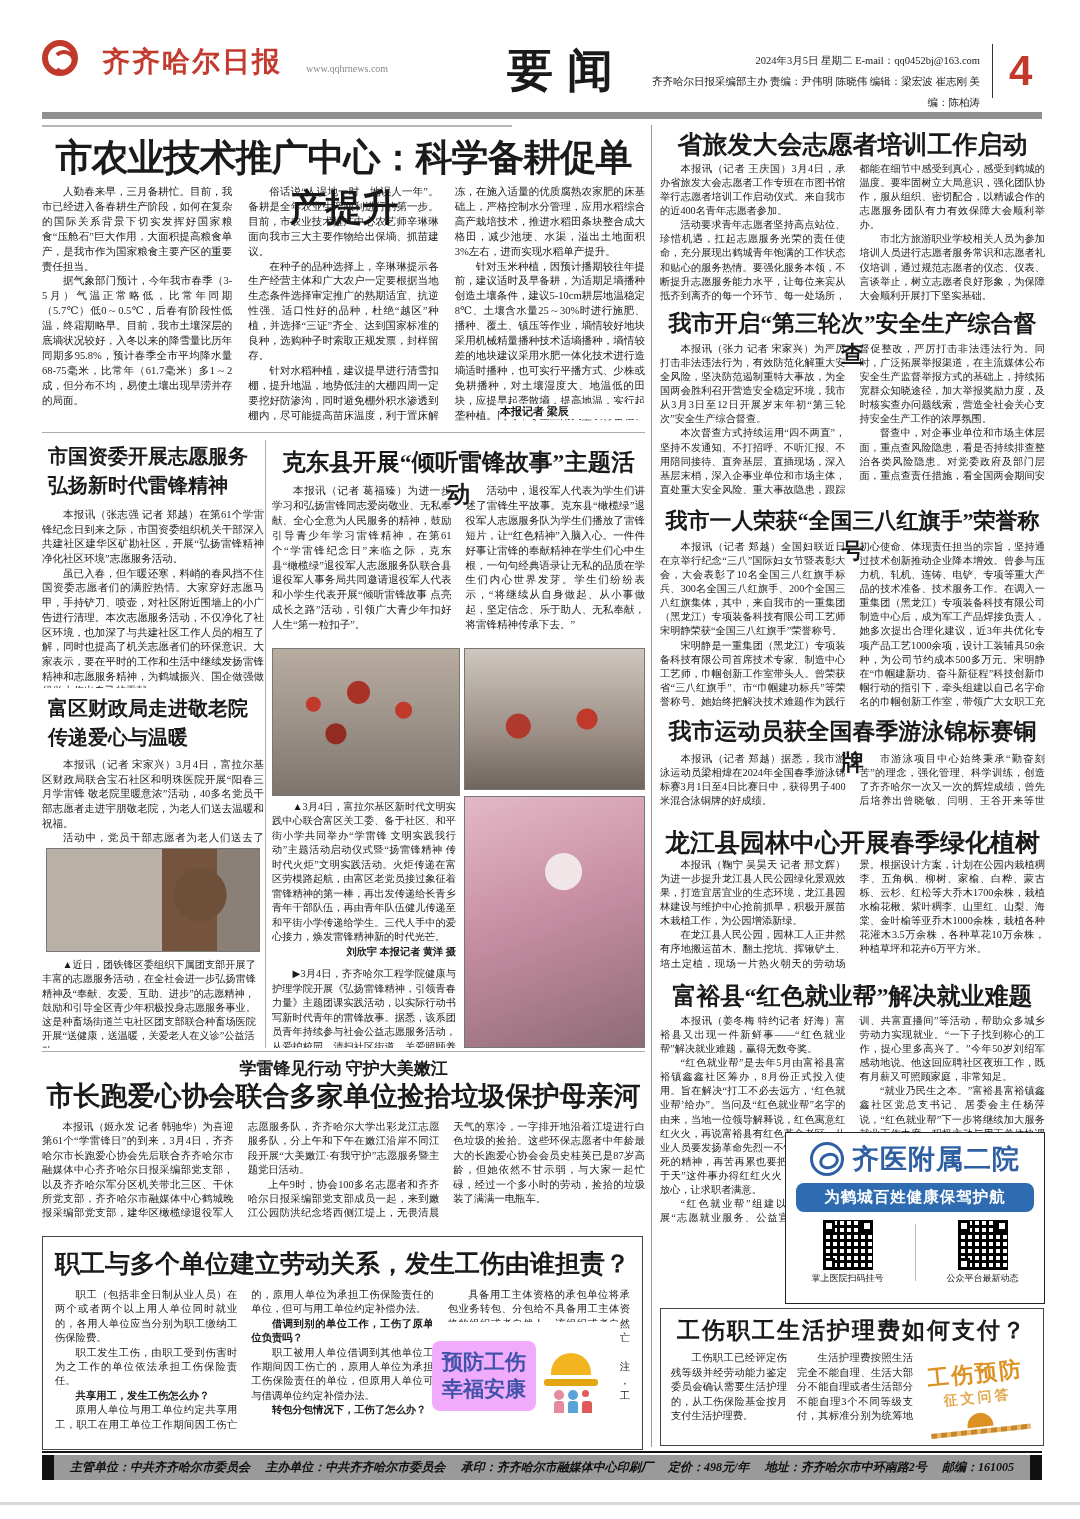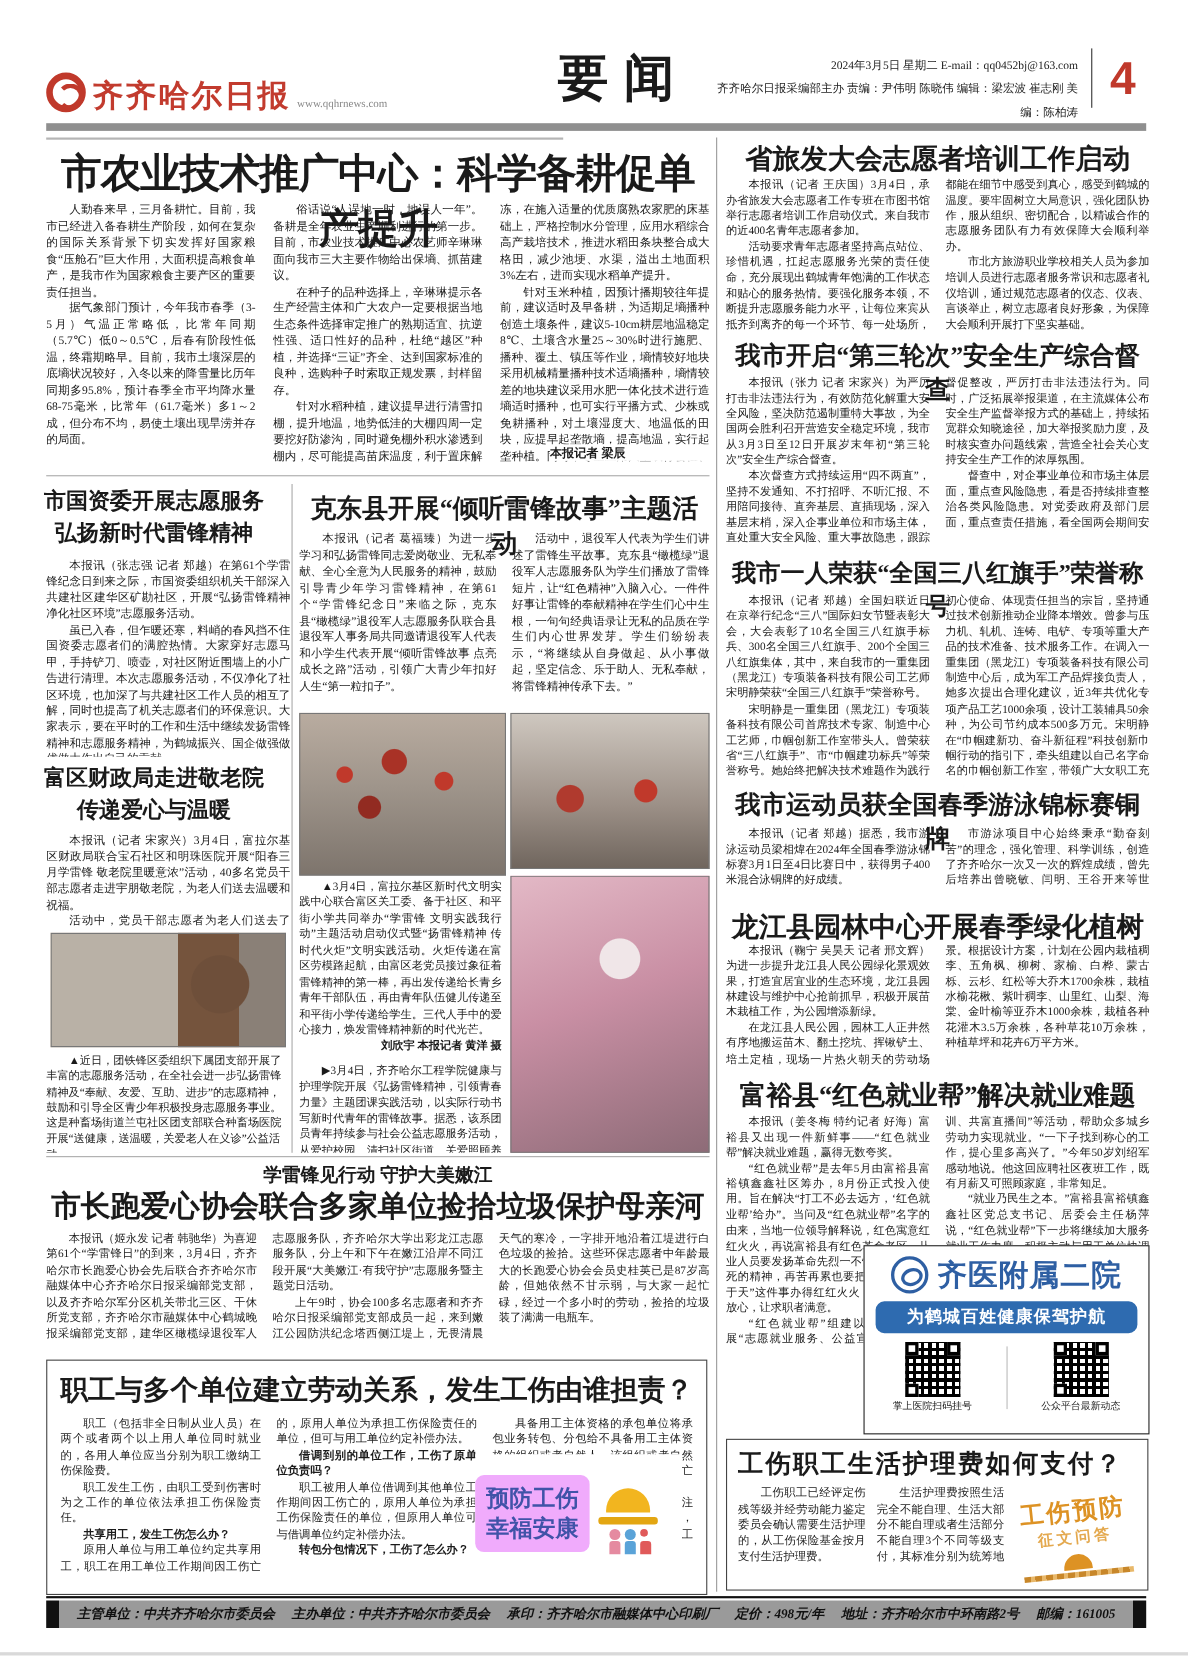--- a/index.html
+++ b/index.html
@@ -3,42 +3,42 @@
 <meta charset="utf-8">
 <style>
   html,body{margin:0;padding:0;background:#fff;}
   #page{position:relative;width:1080px;height:1519px;background:#fff;overflow:hidden;
         font-family:"Liberation Serif","DejaVu Serif",serif;color:#1a1a1a;}
   .abs{position:absolute;}
   p{margin:0;text-indent:2em;}
   .body-text{text-align:justify;overflow:hidden;}
   .byline{text-indent:0;font-weight:bold;}
   
-  #logo{left:42px;top:66px;display:flex;align-items:flex-end;gap:6px;}
+  #logo{left:42px;top:40px;display:flex;align-items:flex-end;gap:24px;}
   #logo-mark{width:36px;height:36px;border:6px solid #c0392b;border-radius:50%;box-sizing:border-box;position:relative;}
   #logo-mark::after{content:"";position:absolute;left:4px;top:4px;width:16px;height:16px;border:4px solid #c0392b;border-left-color:transparent;border-radius:50%;}
   #paper-name{font-size:28px;font-weight:900;color:#c23b2e;letter-spacing:2px;line-height:1;}
   #site{font-size:10px;color:#888;padding-bottom:2px;}
   #section-title{left:470px;top:40px;width:180px;text-align:center;font-size:46px;font-weight:900;letter-spacing:14px;text-indent:14px;}
   #header-meta{left:640px;top:50px;width:340px;text-align:right;font-size:10.5px;line-height:2;color:#222;}
   #pagenum-wrap{left:992px;top:44px;height:54px;border-left:1.5px solid #333;padding-left:16px;display:flex;align-items:center;}
   #pagenum{font-size:42px;font-weight:900;color:#c0392b;font-family:"Liberation Sans",sans-serif;}
   .rule-thick{left:42px;top:112px;width:1000px;height:7px;background:#8f8f8f;}
   .rule-thin{left:42px;top:125px;width:470px;height:2px;background:#b5b5b5;}
   
   .v-rule-main{left:651px;top:125px;width:1px;height:1322px;background:#999;}
   .v-rule-left{left:265px;top:440px;width:1px;height:608px;background:#aaa;}
   .h-rule{height:1px;background:#aaa;}
   
   #lead-headline{left:42px;top:133px;width:603px;text-align:center;font-size:37px;font-weight:900;letter-spacing:-1px;}
   #lead-body{left:42px;top:185px;width:603px;height:240px;column-count:3;column-gap:16px;font-size:10.5px;line-height:1.42;}
   #lead-body .flow{display:contents;}
   #lead-byline{left:500px;top:404px;width:145px;background:#fff;font-size:11px;}
   
-  .l-title{left:29px;width:222px;text-align:center;font-size:20px;font-weight:900;line-height:1.45;}
+  .l-title{left:48px;width:222px;font-size:20px;font-weight:900;line-height:1.45;}
   .l-body{left:42px;width:222px;font-size:10.5px;line-height:1.4;}
   #photoL{left:46px;top:848px;width:214px;height:104px;
     background:radial-gradient(circle at 72% 45%,#6e4f3a 0 26px,transparent 27px),
     linear-gradient(90deg,#b9b1a6 0 54%,#75543d 54% 80%,#8a8077 80%),
     linear-gradient(#a39a8f,#7c736a);}
   #captionL{left:42px;top:958px;width:222px;height:90px;font-size:10.2px;line-height:1.4;overflow:hidden;}
   .credit{text-align:right;text-indent:0;font-weight:bold;}
   
   #center-title{left:272px;top:446px;width:373px;text-align:center;font-size:23.5px;font-weight:900;}
   #center-body{left:272px;top:484px;width:373px;height:158px;column-count:2;column-gap:14px;font-size:10.5px;line-height:1.42;}
@@ -92,21 +92,21 @@
       repeating-linear-gradient(0deg,#000 0 3px,transparent 3px 7px),
       repeating-linear-gradient(90deg,#000 0 3px,#fff 3px 7px);}
   .qr i{position:absolute;width:12px;height:12px;border:3px solid #000;background:#fff;box-sizing:border-box;}
   .qr i:nth-child(1){left:0;top:0;}
   .qr i:nth-child(2){right:0;top:0;}
   .qr i:nth-child(3){left:0;bottom:0;}
   .qr-cap{font-size:9px;color:#222;}
   .qr-div{width:1px;background:#bbb;margin:4px 0;}
   
   #care-box{left:660px;top:1308px;width:384px;height:138px;border:1.5px solid #444;box-sizing:border-box;padding:6px 10px;}
-  #care-title{text-align:left;font-size:23px;font-weight:900;letter-spacing:2px;}
+  #care-title{text-align:center;font-size:23px;font-weight:900;letter-spacing:2px;}
   #care-row{display:flex;margin-top:5px;gap:8px;}
   #care-text{width:242px;column-count:2;column-gap:10px;font-size:10.3px;line-height:1.42;text-align:justify;height:82px;overflow:hidden;}
   #care-badge{flex:1;position:relative;transform:rotate(-6deg);text-align:center;padding-top:8px;}
   #badge-l1{font-size:22px;font-weight:900;color:#dd9224;letter-spacing:2px;}
   #badge-l2{font-size:14px;font-weight:bold;color:#e4a94f;letter-spacing:3px;}
   #badge-hat{width:26px;height:14px;background:#dd9224;border-radius:26px 26px 0 0;margin:6px auto 0;}
   #badge-strip{width:90%;height:5px;background:repeating-linear-gradient(90deg,#c8872a 0 6px,#e8b86a 6px 10px);margin:2px auto 0;}
   
   #footer-rule{left:42px;top:1451px;width:1000px;height:2px;background:#111;}
   #footer-bar{left:42px;top:1455px;width:1000px;height:25px;background:linear-gradient(90deg,#111 0 12px,#9a9a9a 12px calc(100% - 12px),#111 calc(100% - 12px));display:flex;align-items:center;justify-content:space-between;padding:0 28px;box-sizing:border-box;}

